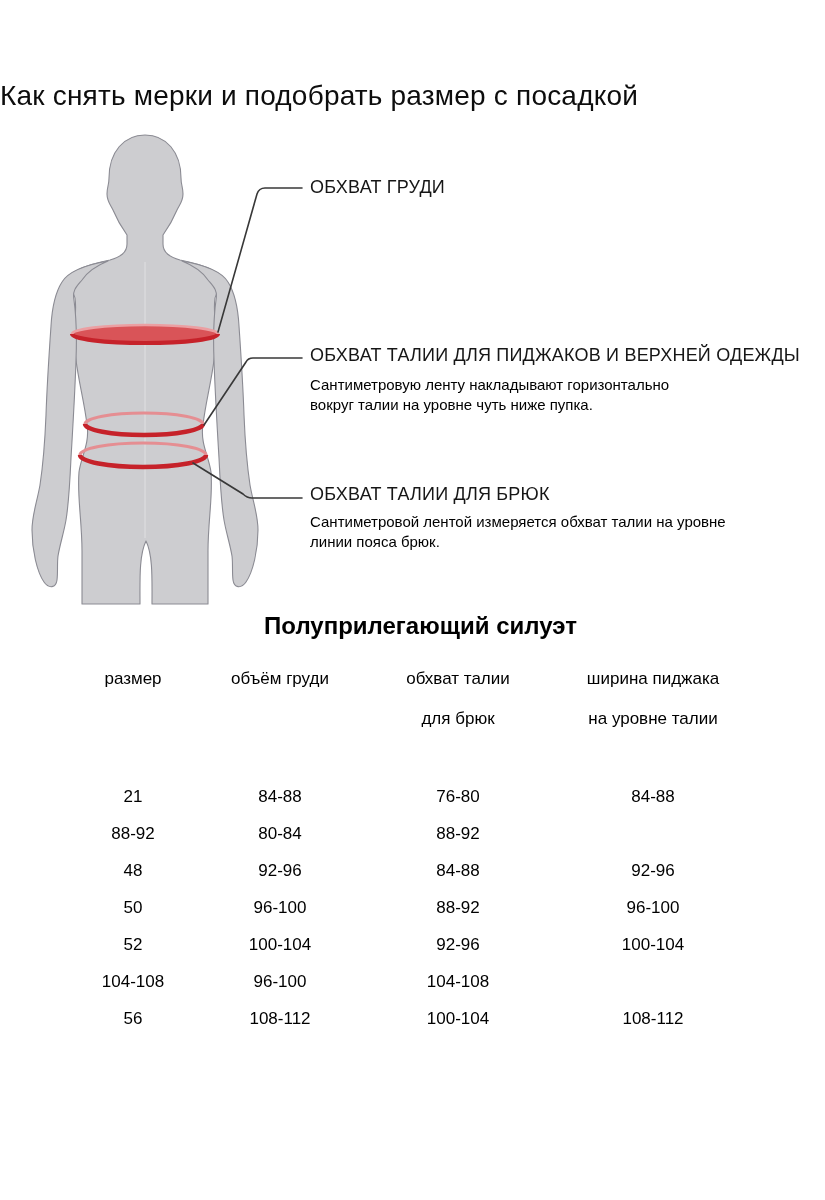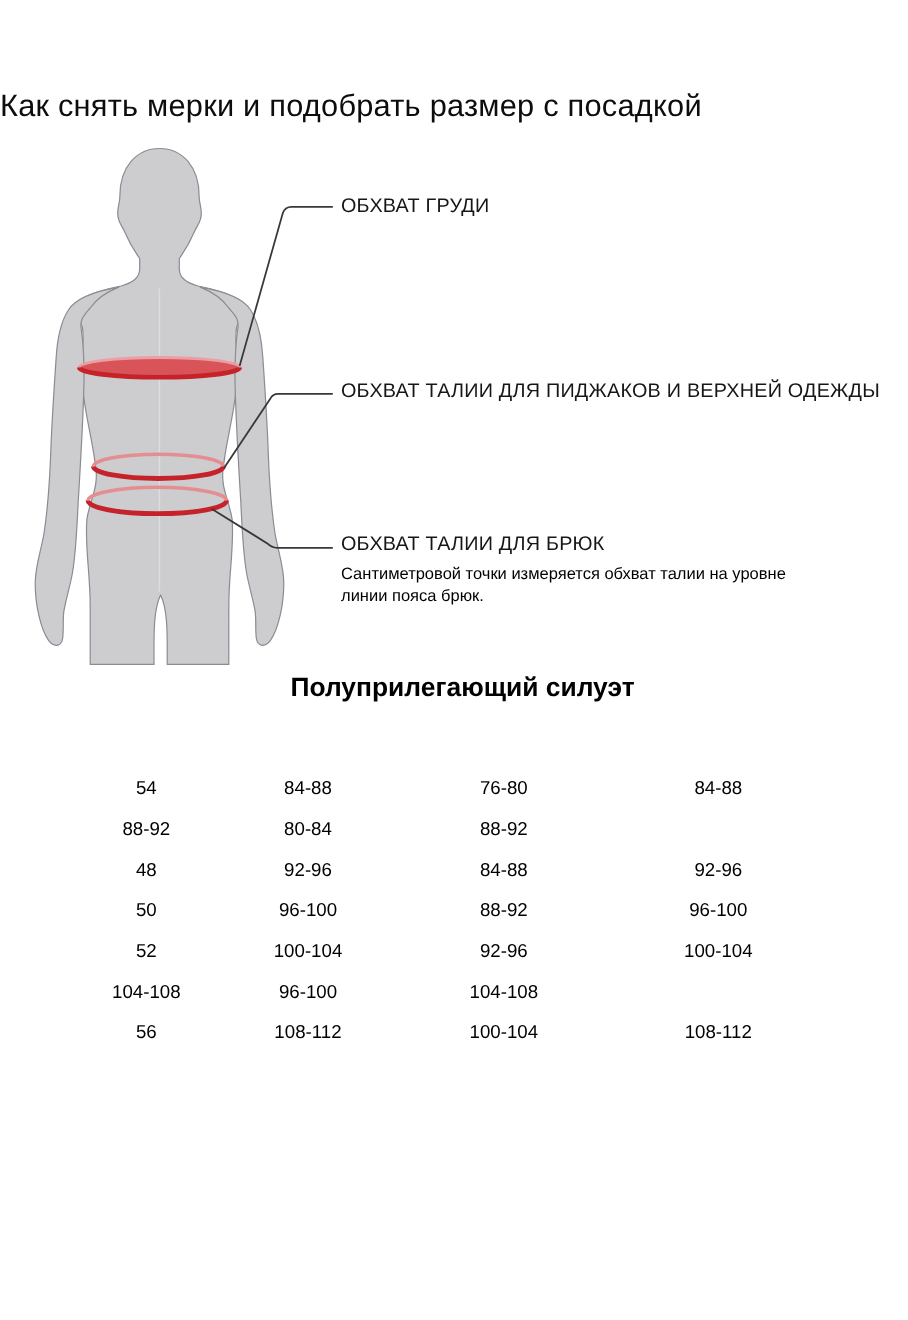--- a/index.html
+++ b/index.html
@@ -154,34 +154,44 @@
       <path d="M193,333 L243,364 Q247,368 252,368 L302,368"></path>
     </g>
   </svg>
 
   <section class="ann" id="ann-chest">
     <h2 class="ann-heading">ОБХВАТ ГРУДИ</h2>
   </section>
 
   <section class="ann" id="ann-waist-jacket">
     <h2 class="ann-heading">ОБХВАТ ТАЛИИ ДЛЯ ПИДЖАКОВ И ВЕРХНЕЙ ОДЕЖДЫ</h2>
+    <p class="ann-body">Сантиметровую ленту накладывают горизонтально
+вокруг талии на уровне чуть ниже пупка.</p>
   </section>
 
   <section class="ann" id="ann-waist-trousers">
     <h2 class="ann-heading">ОБХВАТ ТАЛИИ ДЛЯ БРЮК</h2>
-    <p class="ann-body">Сантиметровой точки измеряется обхват талии на уровне
+    <p class="ann-body">Сантиметровой лентой измеряется обхват талии на уровне
 линии пояса брюк.</p>
   </section>
 
   <h2 class="table-title">Полуприлегающий силуэт</h2>
 
   <div class="size-table">
+    <div class="t-head">
+      <div class="t-cell">размер</div>
+      <div class="t-cell">объём груди</div>
+      <div class="t-cell">обхват талии
+для брюк</div>
+      <div class="t-cell">ширина пиджака
+на уровне талии</div>
+    </div>
     <div class="t-body">
       <div class="t-row">
-        <div class="t-cell">54</div>
+        <div class="t-cell">21</div>
         <div class="t-cell">84-88</div>
         <div class="t-cell">76-80</div>
         <div class="t-cell">84-88</div>
       </div>
       <div class="t-row">
         <div class="t-cell">88-92</div>
         <div class="t-cell">80-84</div>
         <div class="t-cell">88-92</div>
       </div>
       <div class="t-row">

